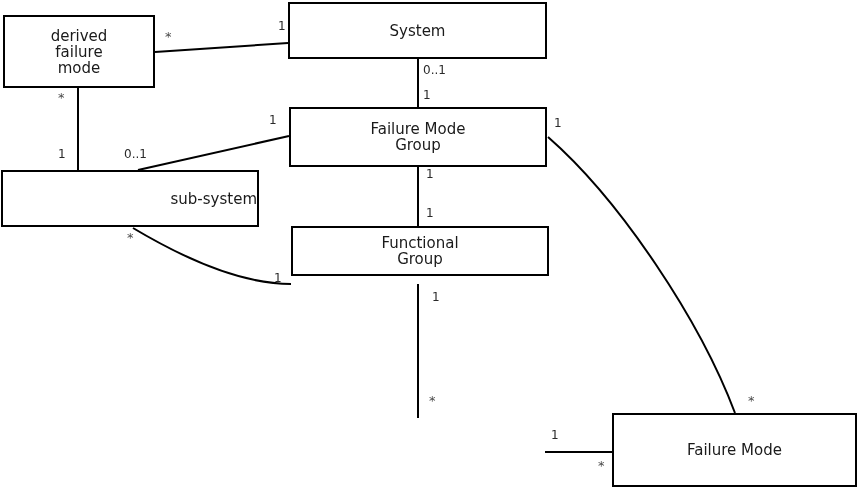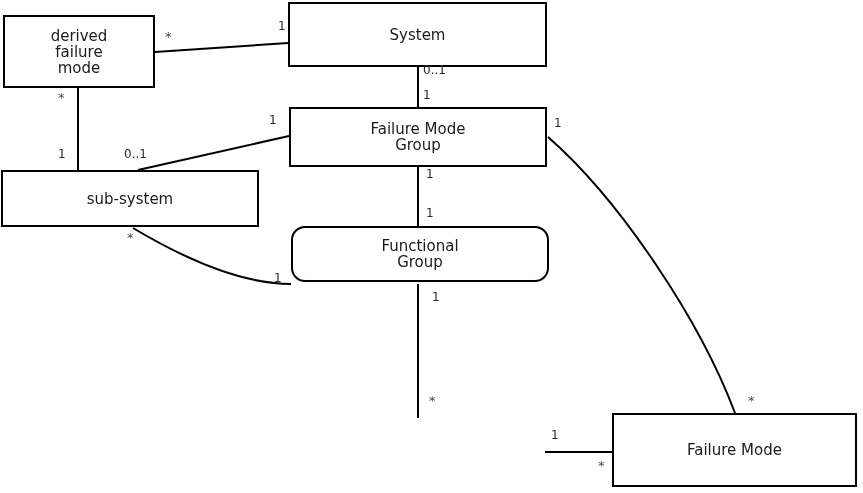--- a/index.html
+++ b/index.html
@@ -75,34 +75,34 @@
         <path d="M 548 137 C 620 200 700 320 735 413" stroke="#000000" stroke-width="2" fill="none"></path>
       </g>
   </svg>
 
   <div class="uml-box" style="left: 3px; top: 15px; width: 152px; height: 73px; border-color: rgb(0, 0, 0);">
     <span class="uml-box-label">derived
 failure
 mode</span>
   </div>
 
-  <div class="uml-box" style="left: 288px; top: 2px; width: 259px; height: 65px; border-color: rgb(0, 0, 0);">
+  <div class="uml-box" style="left: 288px; top: 2px; width: 259px; height: 57px; border-color: rgb(0, 0, 0);">
     <span class="uml-box-label">System</span>
   </div>
 
   <div class="uml-box" style="left: 289px; top: 107px; width: 258px; height: 60px; border-color: rgb(0, 0, 0);">
     <span class="uml-box-label">Failure Mode
 Group</span>
   </div>
 
-  <div class="uml-box" style="left: 1px; top: 170px; width: 258px; height: 57px; border-color: rgb(0, 0, 0);">
+  <div class="uml-box" style="left: 1px; top: 170px; width: 258px; height: 57px; border-color: rgb(0, 0, 0); justify-content: flex-end;">
     <span class="uml-box-label">sub-system</span>
   </div>
 
-  <div class="uml-box" style="left: 291px; top: 226px; width: 258px; height: 56px; border-color: rgb(0, 0, 0); border-radius: 14px;">
+  <div class="uml-box" style="left: 291px; top: 226px; width: 258px; height: 50px; border-color: rgb(0, 0, 0);">
     <span class="uml-box-label">Functional
 Group</span>
   </div>
 
 
   <div class="uml-box" style="left: 612px; top: 413px; width: 245px; height: 74px; border-color: rgb(0, 0, 0);">
     <span class="uml-box-label">Failure Mode</span>
   </div>
 
   <div id="multiplicity-layer">

